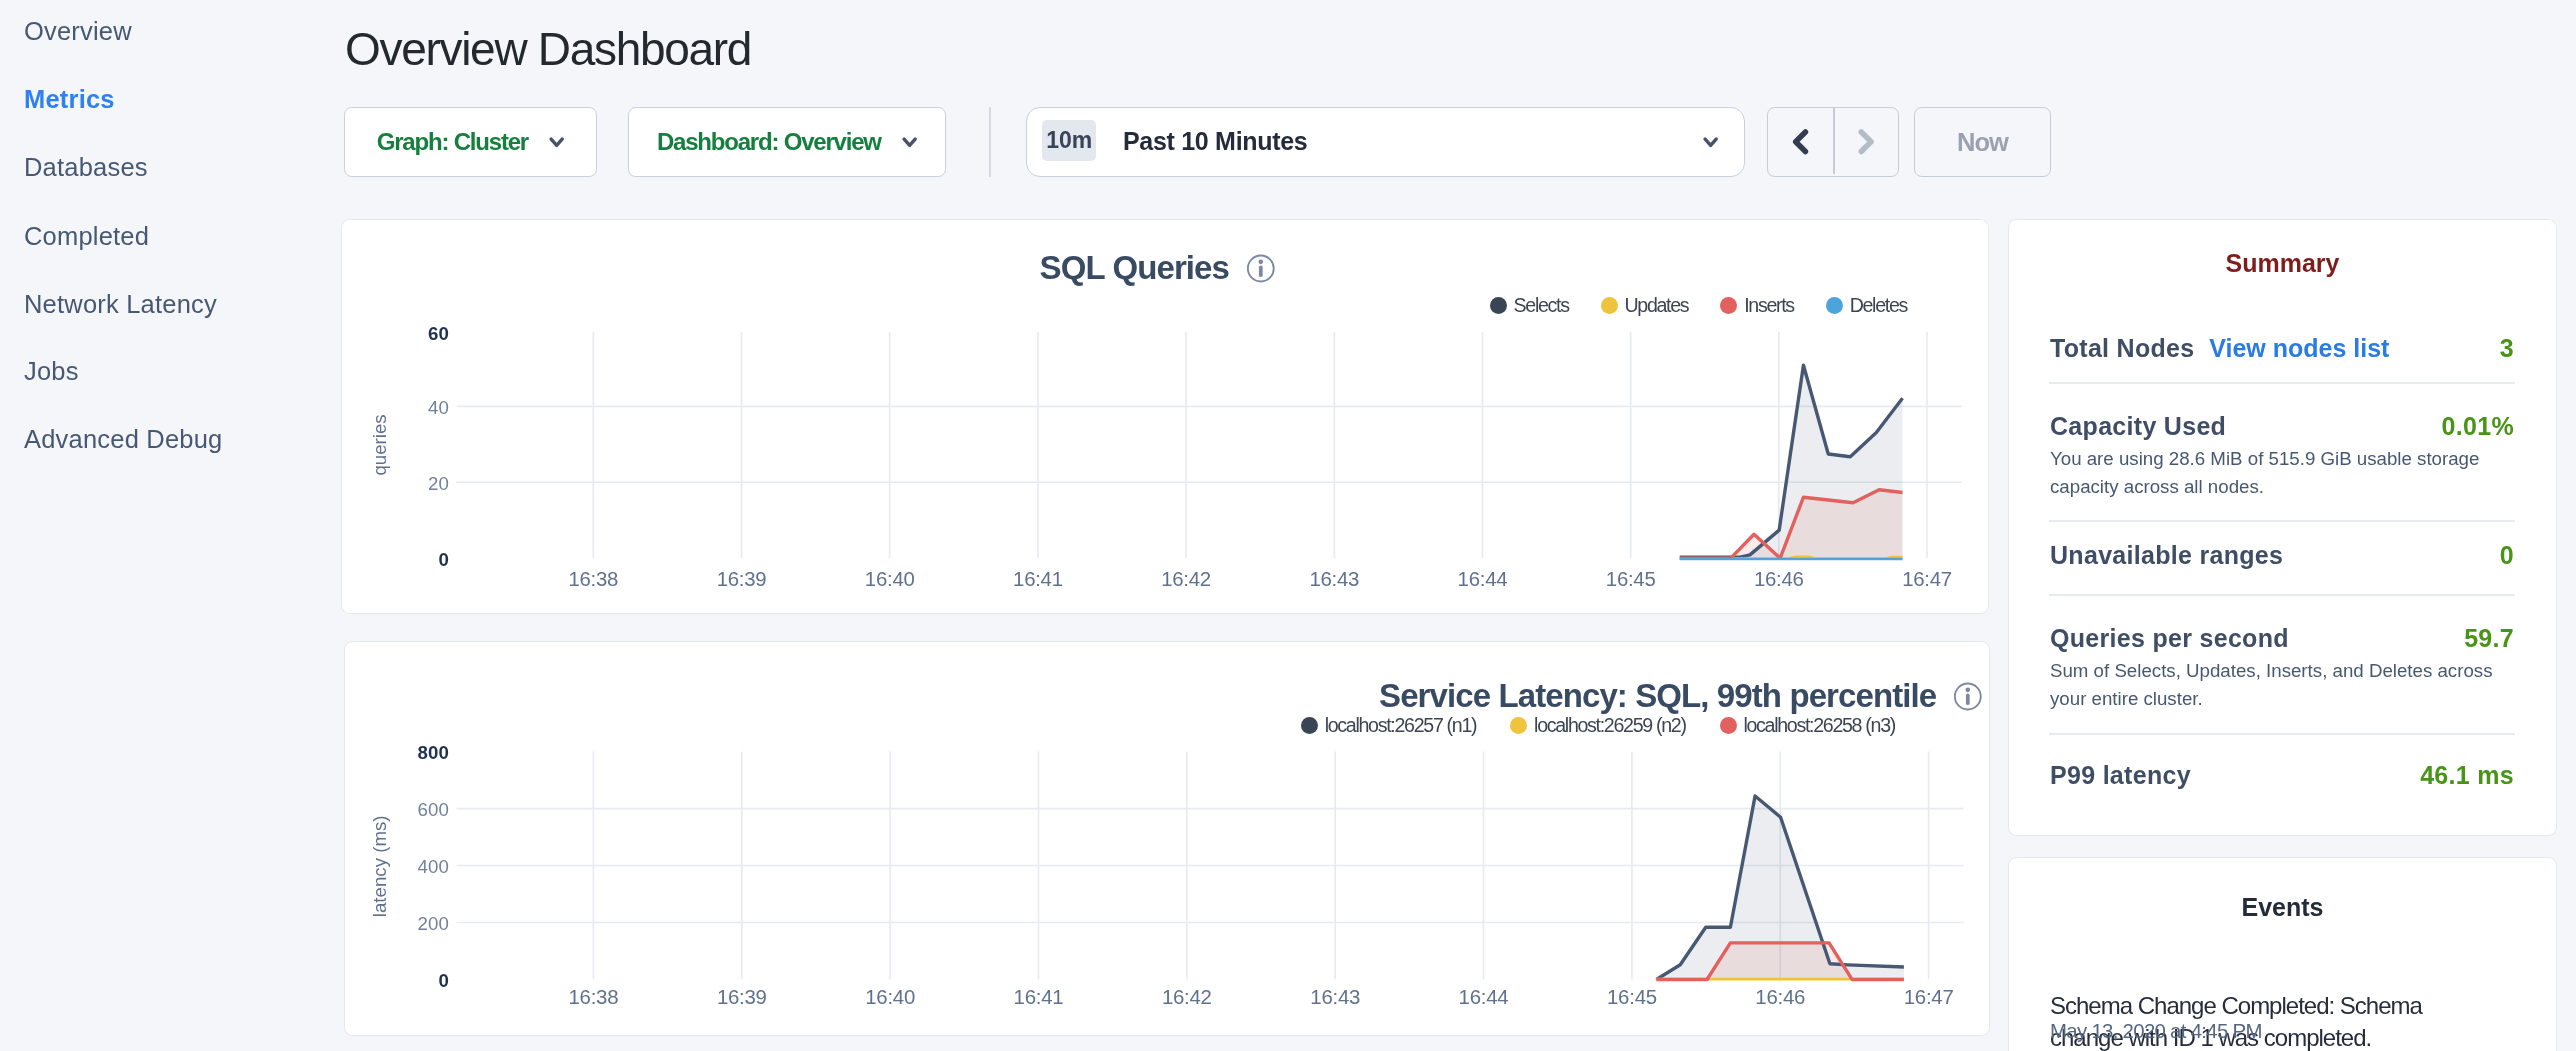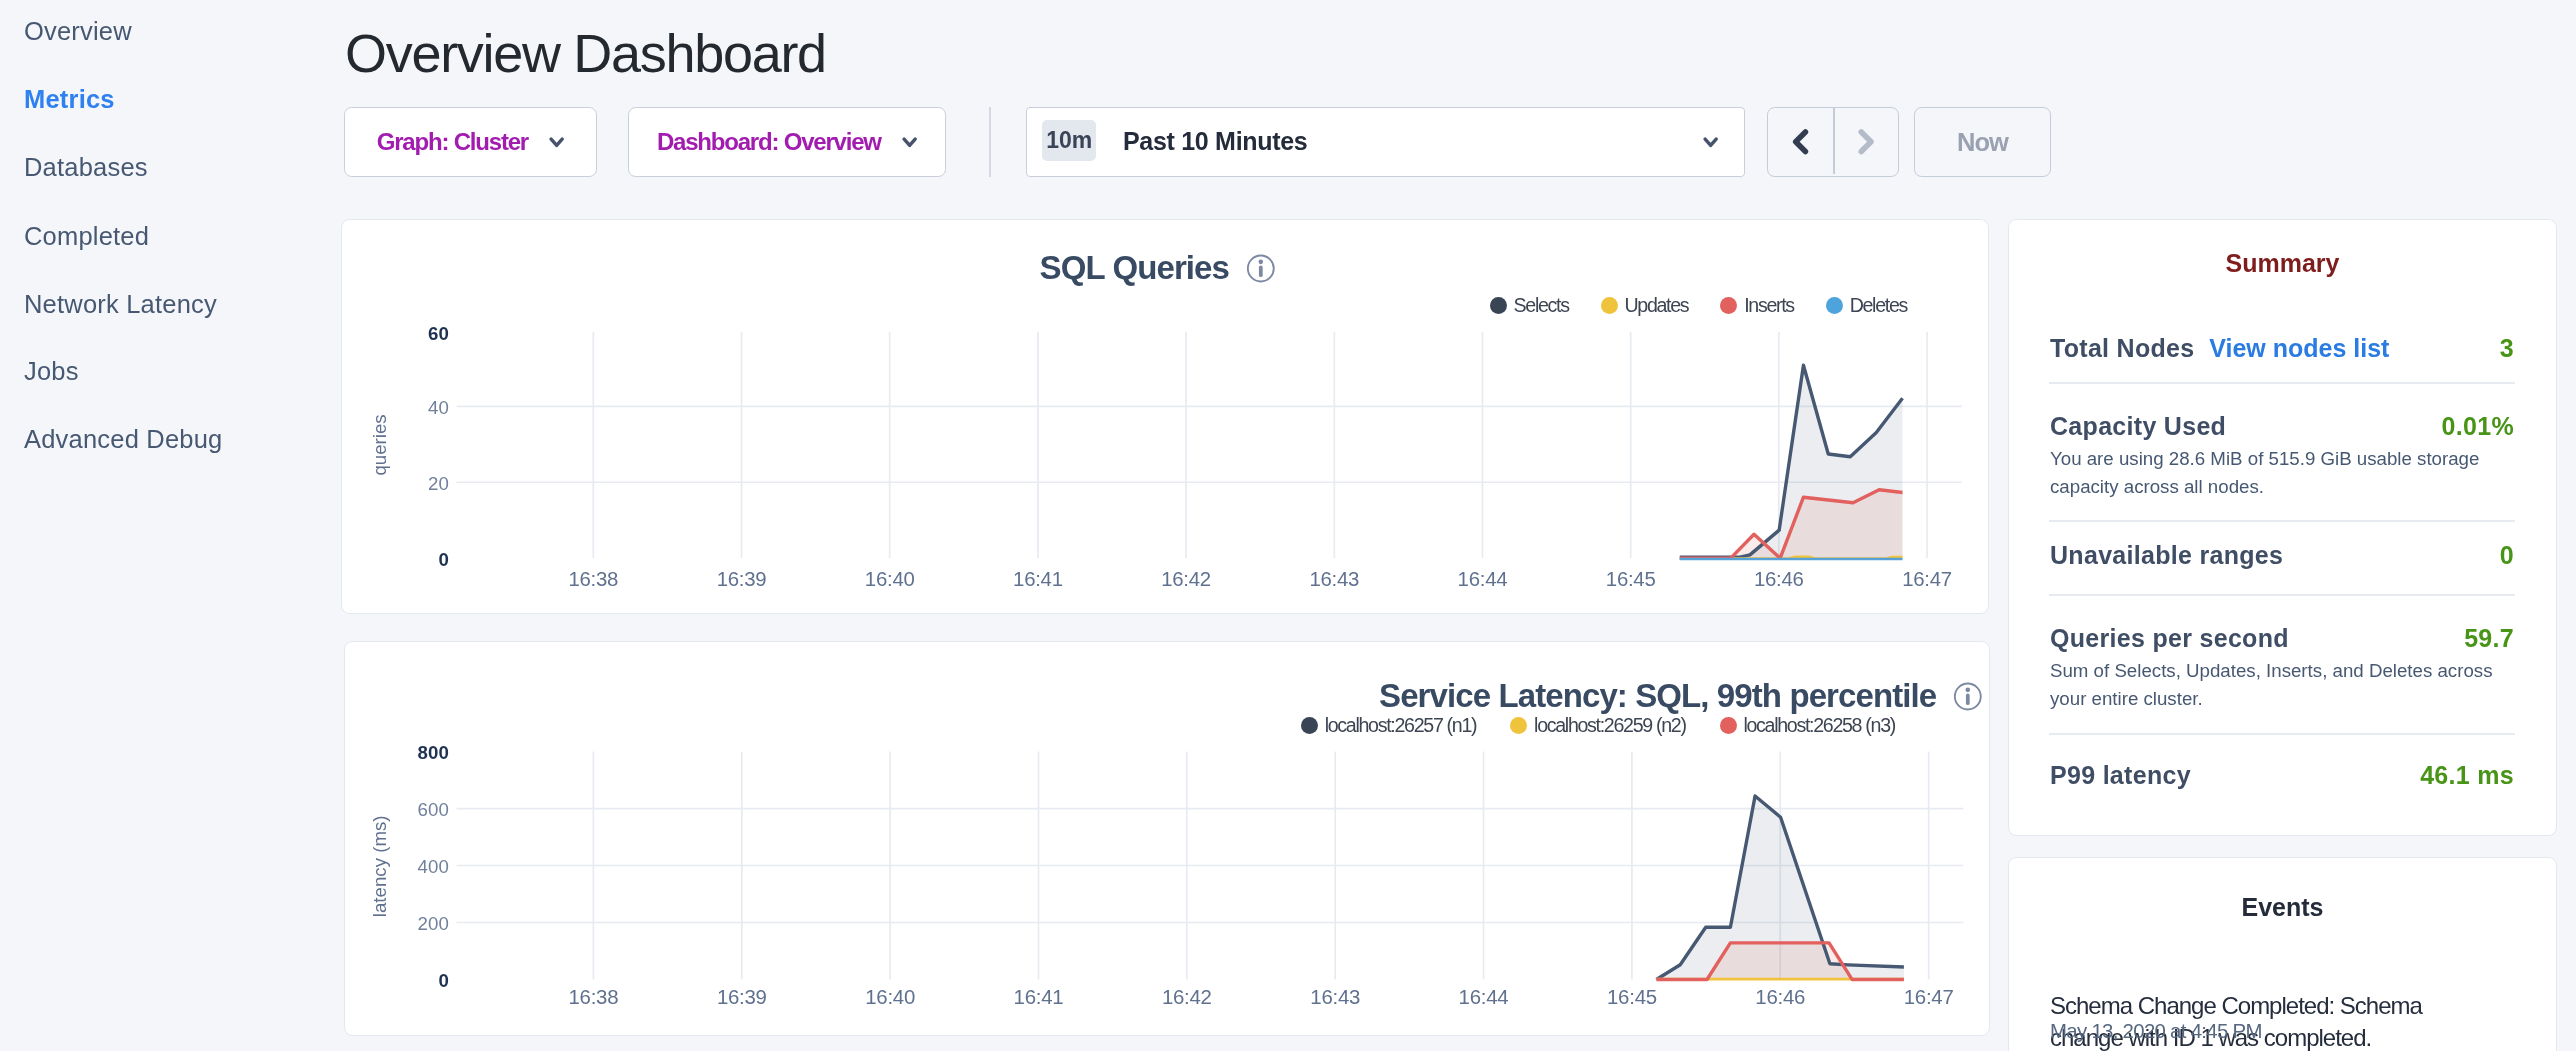--- a/index.html
+++ b/index.html
@@ -1,21 +1,21 @@
 <!DOCTYPE html>
 <html style="font-size:13.6px"><head>
 <meta charset="utf-8">
 <style>
   html,body{margin:0;padding:0;}
   body{width:2576px;height:1051px;background:#f4f6fa;font-family:"Liberation Sans",sans-serif;position:relative;overflow:hidden;}
   .abs{position:absolute;}
   .card{position:absolute;background:#fff;border:1.7px solid #e4e7ee;border-radius:8.5px;box-sizing:border-box;}
   .navitem{position:absolute;left:24px;height:68px;line-height:68px;font-size:25.5px;color:#475872;letter-spacing:0.2px;}
   .navitem.active{color:#2f80f0;font-weight:bold;}
-  .btn{position:absolute;top:107px;height:70px;background:#fff;border:1.7px solid #c9cfdb;border-radius:7.7px;box-sizing:border-box;display:flex;align-items:center;justify-content:center;font-size:24px;letter-spacing:-1.2px;font-weight:bold;color:#a21caf;}
+  .btn{position:absolute;top:107px;height:70px;background:#fff;border:1.7px solid #c9cfdb;border-radius:7.7px;box-sizing:border-box;display:flex;align-items:center;justify-content:center;font-size:24px;letter-spacing:-1.2px;font-weight:bold;color:#15803d;}
   .ghostbtn{position:absolute;top:107px;height:70px;background:transparent;border:1.7px solid #c4cbd9;border-radius:7.7px;box-sizing:border-box;}
   .charttitle{position:absolute;width:100%;text-align:center;font-size:33px;letter-spacing:-0.9px;font-weight:bold;color:#394a63;transform:translateX(-7.7px);}
   .legend{position:absolute;display:flex;align-items:center;font-size:19.6px;color:#3d4553;letter-spacing:-1.3px;}
   .legend .dot{width:17px;height:17px;border-radius:50%;margin-right:6.8px;}
   .legend .item{display:flex;align-items:center;}
   .srow-label{font-weight:bold;font-size:25px;color:#3f4e65;letter-spacing:0.3px;}
   .srow-value{font-weight:bold;font-size:25px;color:#489417;letter-spacing:0.3px;}
   .sdivider{position:absolute;left:41px;right:41px;height:1.7px;background:#e7eaef;}
   .subtext{position:absolute;font-size:18.7px;color:#475872;line-height:28px;}
 </style>
@@ -23,35 +23,35 @@
 <body>
 
 <div class="navitem" style="top:-3.4px;">Overview</div>
 <div class="navitem active" style="top:65px;">Metrics</div>
 <div class="navitem" style="top:133px;">Databases</div>
 <div class="navitem" style="top:202px;">Completed</div>
 <div class="navitem" style="top:270px;">Network Latency</div>
 <div class="navitem" style="top:337px;">Jobs</div>
 <div class="navitem" style="top:405px;">Advanced Debug</div>
 
-<div class="abs" style="left:345px;top:22px;font-size:54px;letter-spacing:-1.3px;color:#24292f;">Overview Dashboard</div>
+<div class="abs" style="left:345px;top:22px;font-size:46px;letter-spacing:-1.3px;color:#24292f;">Overview Dashboard</div>
 
 <div class="btn" style="left:344px;width:253px;">Graph:&nbsp;Cluster
   <svg width="15.3" height="11" viewBox="0 0 18 13" style="margin-left:21px;">
       <polyline points="2.5,2.5 9,10 15.5,2.5" fill="none" stroke="#46536b" stroke-width="4" stroke-linecap="round" stroke-linejoin="round"></polyline>
     </svg>
 </div>
 <div class="btn" style="left:628px;width:318px;">Dashboard:&nbsp;Overview
   <svg width="15.3" height="11" viewBox="0 0 18 13" style="margin-left:21px;">
       <polyline points="2.5,2.5 9,10 15.5,2.5" fill="none" stroke="#46536b" stroke-width="4" stroke-linecap="round" stroke-linejoin="round"></polyline>
     </svg>
 </div>
 <div class="abs" style="left:989px;top:107px;width:1.7px;height:70px;background:#d4d9e2;"></div>
 
-<div class="abs" style="left:1026px;top:107px;width:719px;height:70px;background:#fff;border:1.7px solid #c9cfdb;border-radius:4px;box-sizing:border-box;">
+<div class="abs" style="left:1026px;top:107px;width:719px;height:70px;background:#fff;border:1.7px solid #c9cfdb;border-radius:14px;box-sizing:border-box;">
   <div class="abs" style="left:15.3px;top:12px;width:54px;height:41px;background:#e3e7ee;border-radius:5.1px;text-align:center;line-height:41px;font-size:23px;font-weight:bold;color:#3a4458;">10m</div>
   <div class="abs" style="left:96px;top:0;height:66px;line-height:66px;font-size:25px;letter-spacing:-0.3px;font-weight:bold;color:#242b3a;">Past 10 Minutes</div>
   <svg width="15.3" height="11" viewBox="0 0 18 13" style="position:absolute;right:25.5px;top:29px;">
       <polyline points="2.5,2.5 9,10 15.5,2.5" fill="none" stroke="#46536b" stroke-width="4" stroke-linecap="round" stroke-linejoin="round"></polyline>
     </svg>
 </div>
 
 <div class="ghostbtn" style="left:1767px;width:132px;">
   <div class="abs" style="left:65px;top:0;width:1.7px;height:66px;background:#c4cbd9;"></div>
   <svg width="18.7" height="25.5" viewBox="0 0 22 30" style="position:absolute;left:23px;top:21px;">

